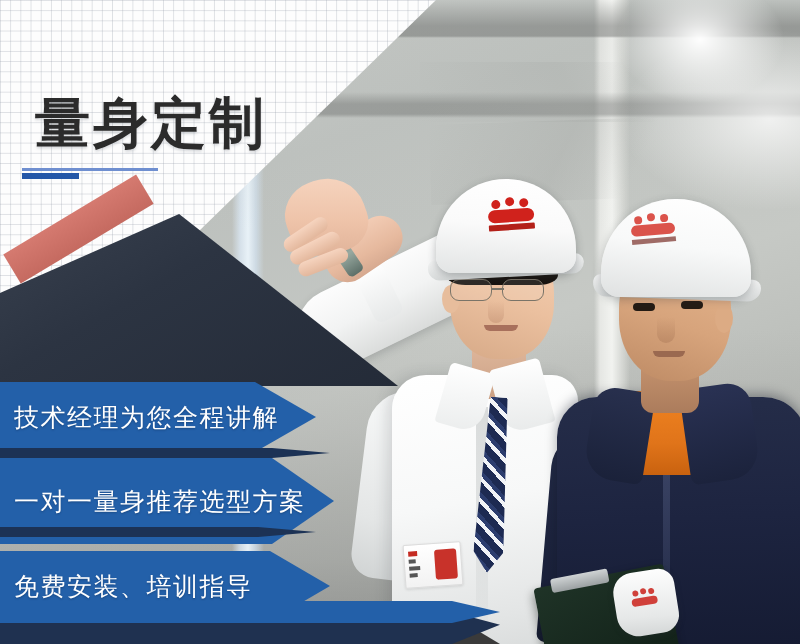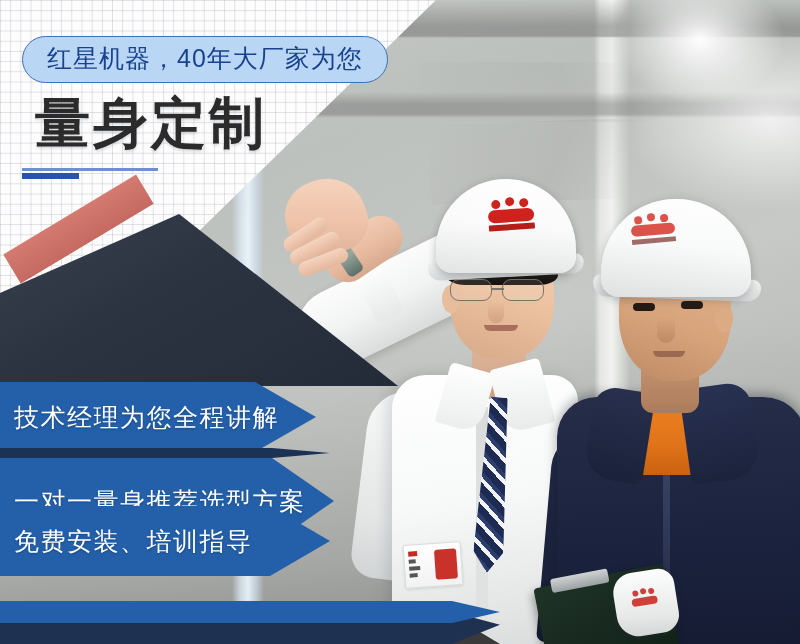--- a/index.html
+++ b/index.html
@@ -460,21 +460,21 @@
   .bar-1 { top:382px; width:316px; height:70px; }
   .bar-1 .bar-bg { clip-path:polygon(0 0, 255px 0, 316px 50%, 255px 100%, 0 100%); }
   .sep-1 { top:448px; width:330px; height:10px;
            clip-path:polygon(0 0, 272px 0, 330px 50%, 272px 100%, 0 100%); }
 
   .bar-2 { top:458px; width:334px; height:86px; }
   .bar-2 .bar-bg { clip-path:polygon(0 0, 272px 0, 334px 50%, 272px 100%, 0 100%); }
   .sep-2 { top:527px; width:316px; height:10px;
            clip-path:polygon(0 0, 258px 0, 316px 50%, 258px 100%, 0 100%); }
 
-  .bar-3 { top:506px; width:330px; height:70px;text-align:right; }
+  .bar-3 { top:551px; width:330px; height:70px;text-align:right; }
   .bar-3 .bar-bg { clip-path:polygon(0 0, 270px 0, 330px 50%, 270px 100%, 0 100%); }
 
   
   .strip-blue {
     position:absolute; left:0; top:601px; width:500px; height:22px;
     background:#2360a9;
     clip-path:polygon(0 0, 452px 0, 500px 50%, 452px 100%, 0 100%);
   }
   .strip-dark {
     position:absolute; left:0; top:612px; width:500px; height:32px;
@@ -587,21 +587,20 @@
           <b></b>
           <b></b>
         </span>
       </div>
     </div>
   </div>
 
   <div class="wedge-navy"></div>
   <div class="wedge-red"></div>
 
-  <div class="pill">红星机器，40年大厂家为您</div>
   <div class="headline">量身定制</div>
   <div class="rule-thin"></div>
   <div class="rule-thick"></div>
 
   <div class="bar bar-1">
     <span class="bar-bg"></span>
     <span class="bar-label">技术经理为您全程讲解</span>
   </div>
   <div class="sep sep-1"></div>
 

